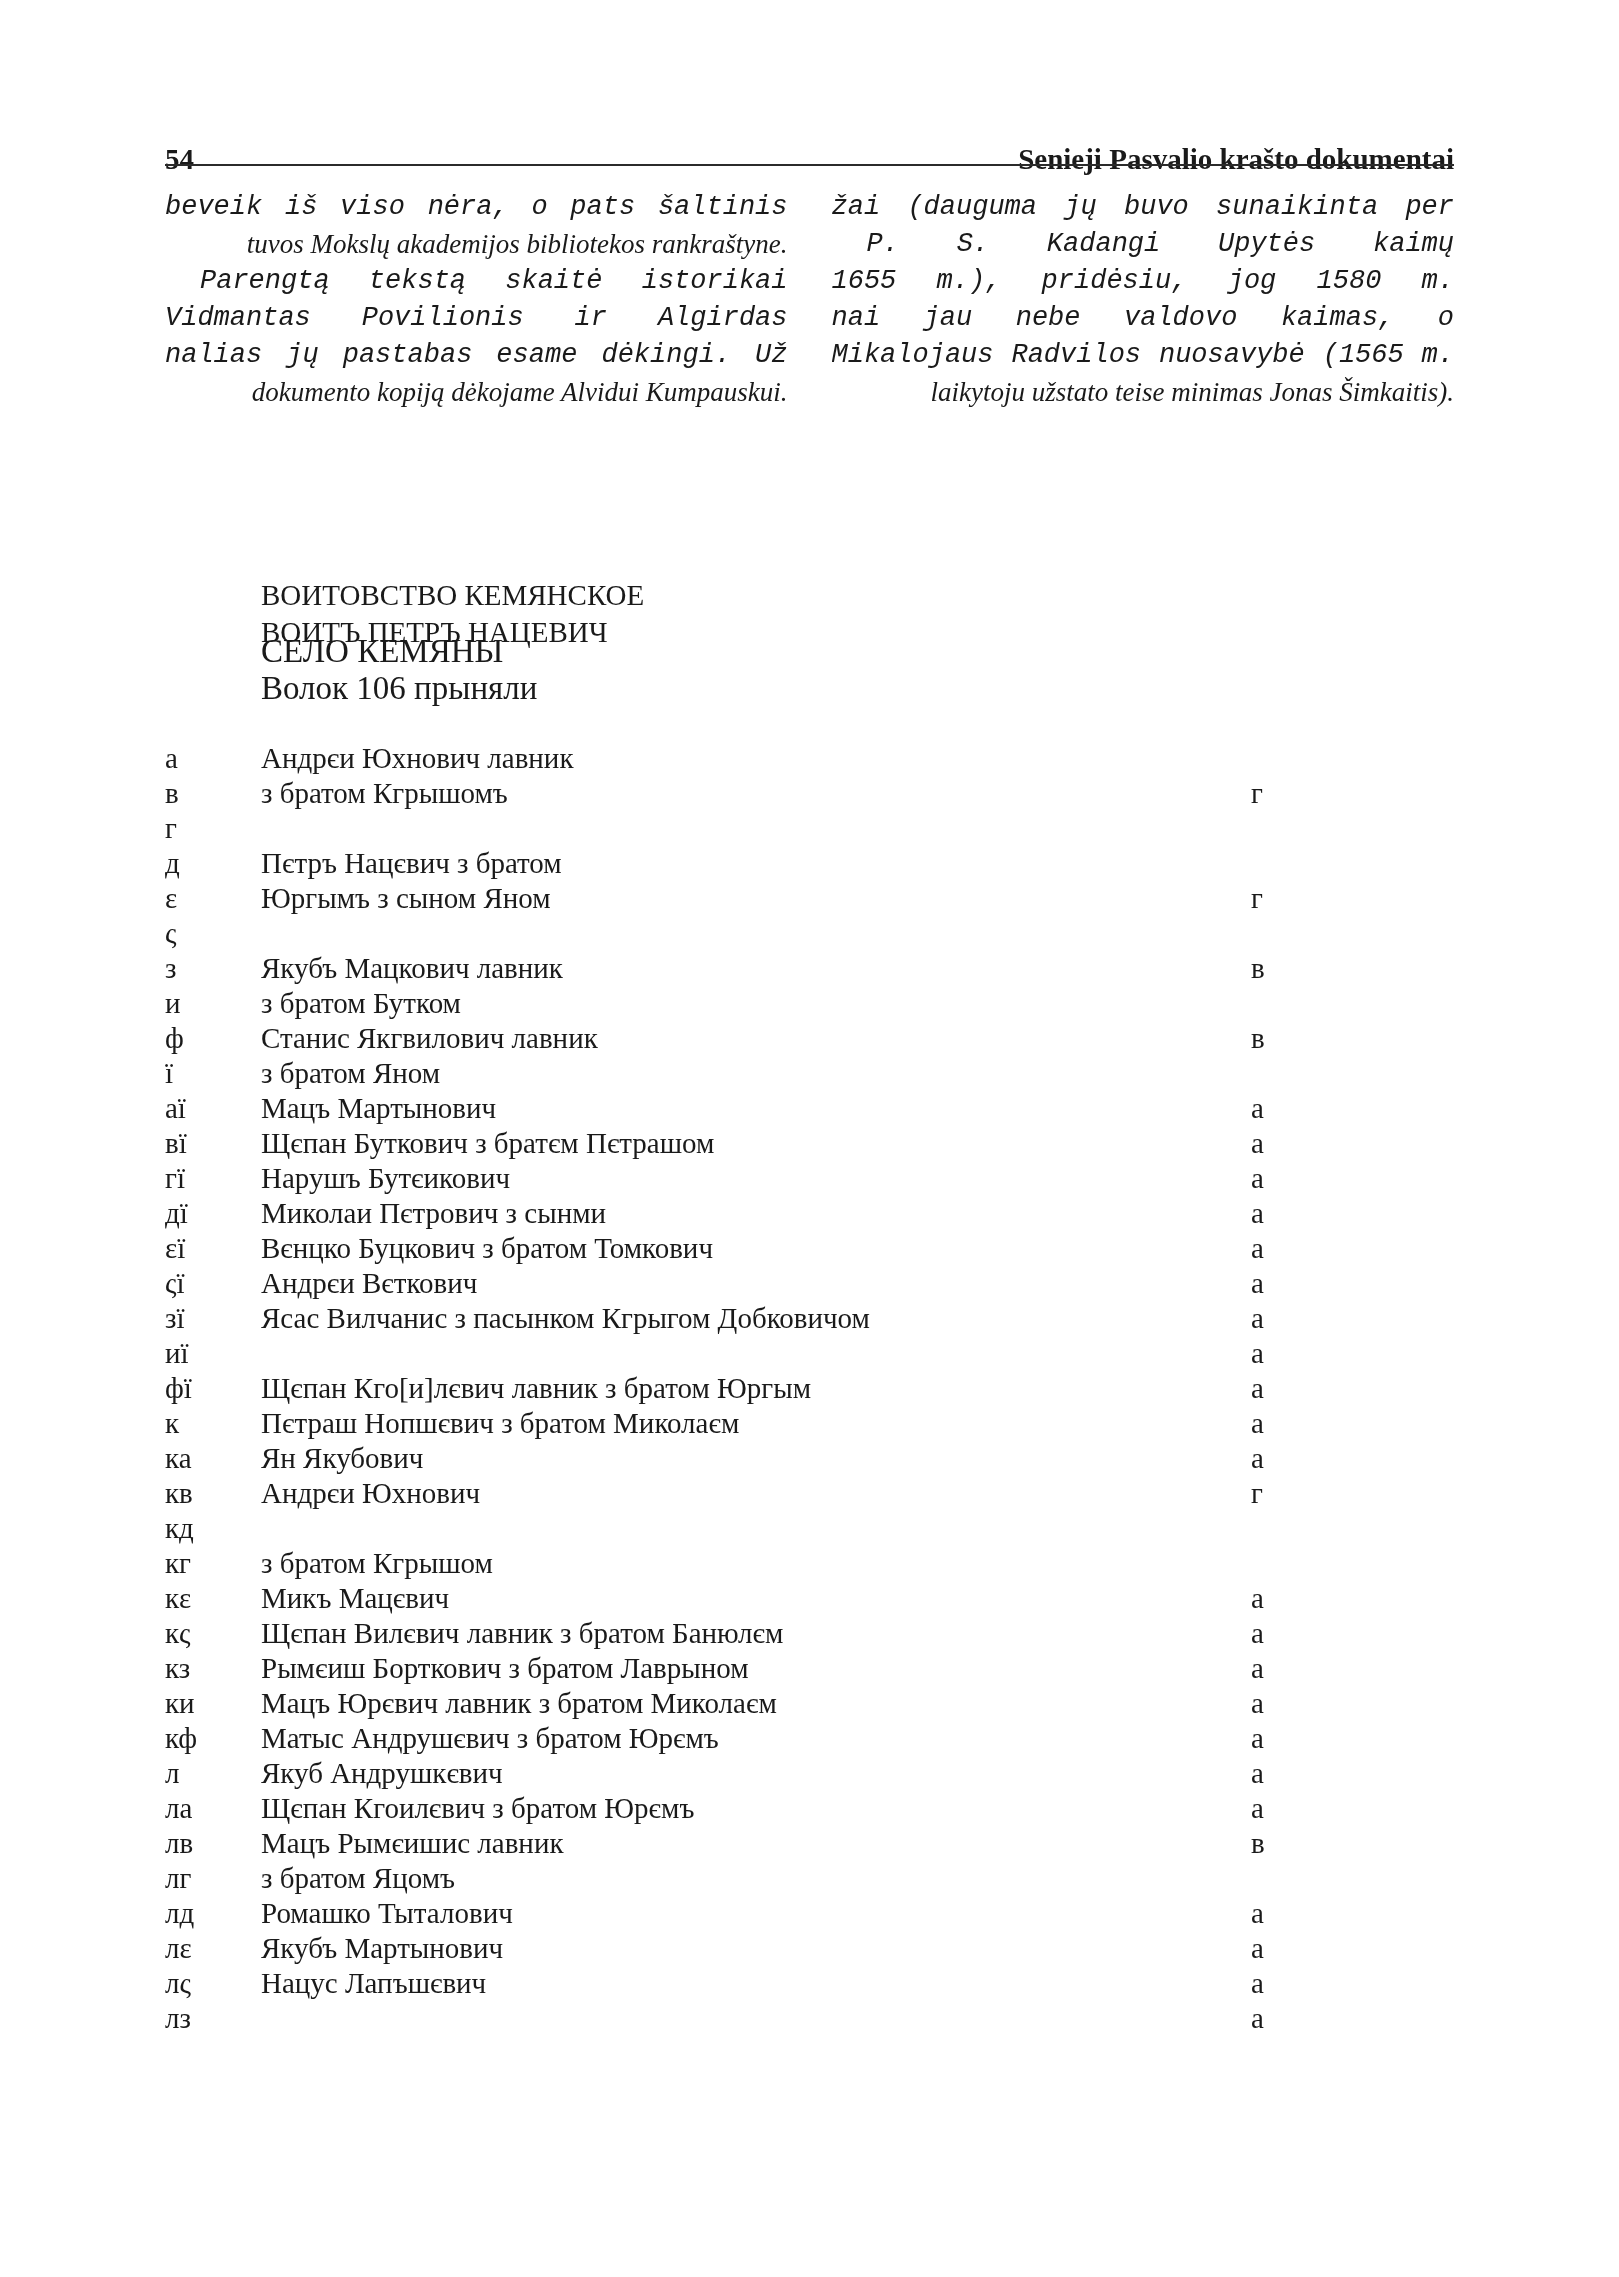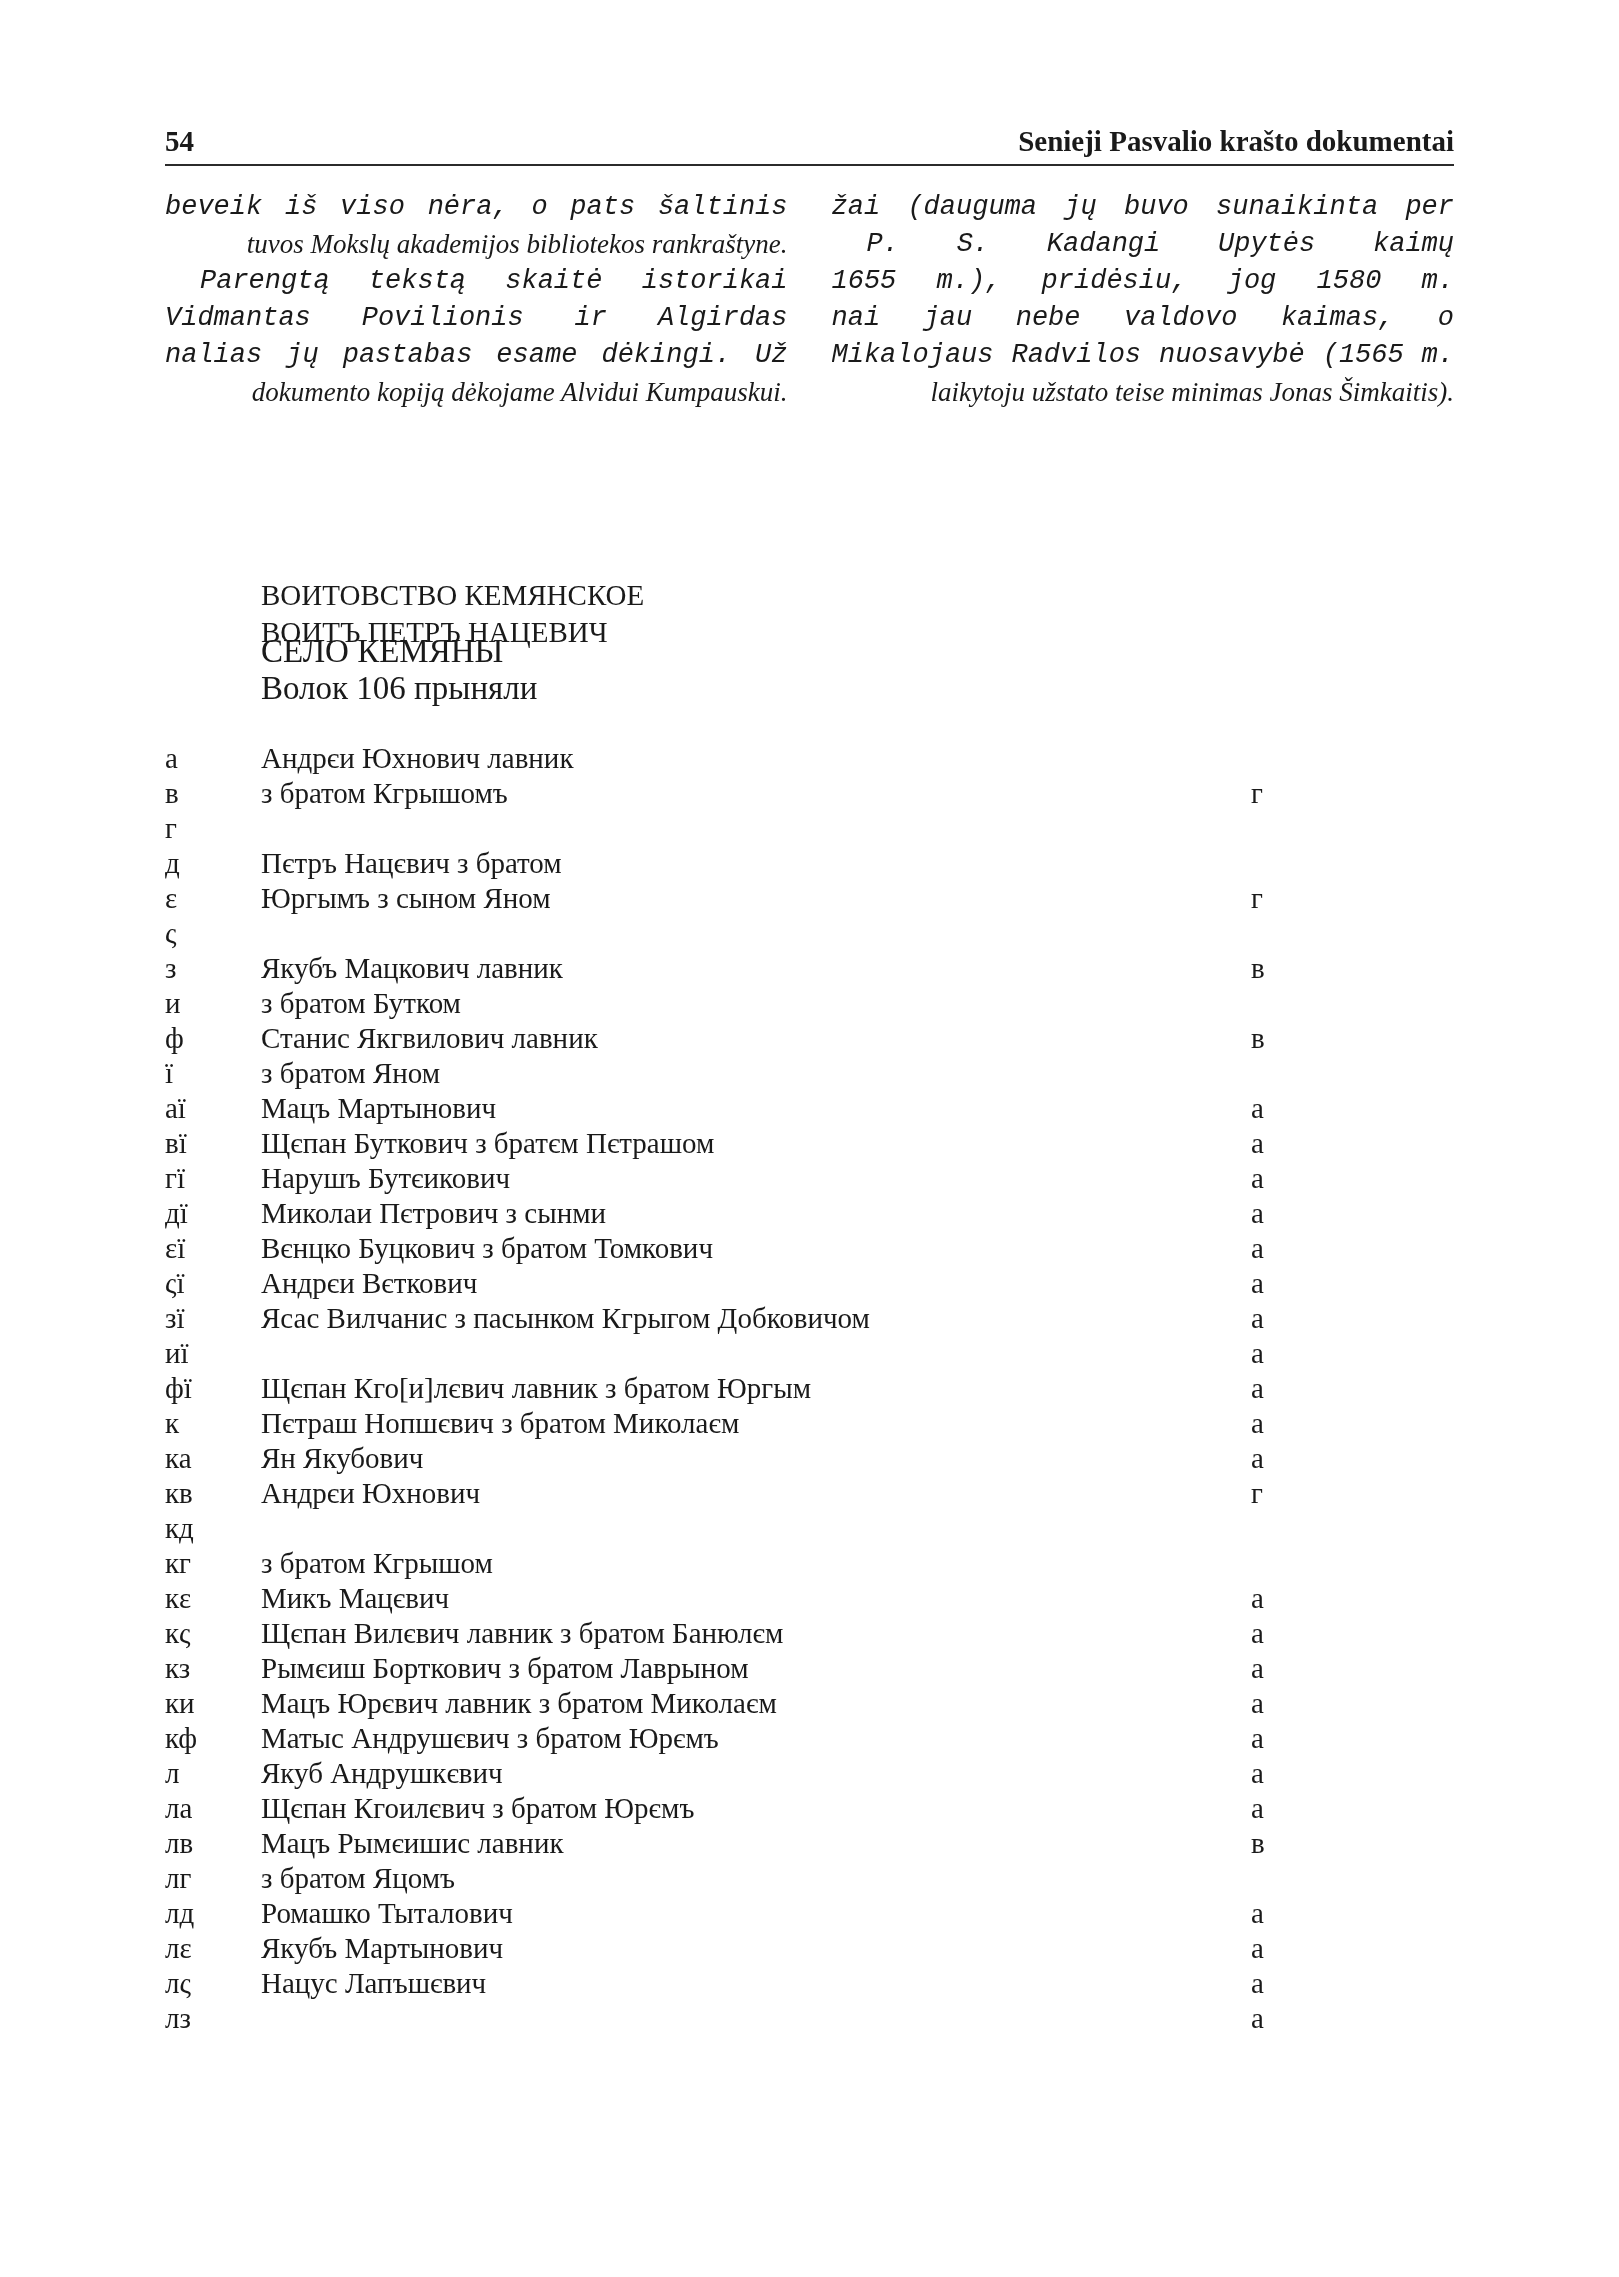--- a/index.html
+++ b/index.html
@@ -10,21 +10,21 @@
     position: relative;
     font-family: "Liberation Serif", "DejaVu Serif", serif;
     color: #1a1a1a;
     overflow: hidden;
   }
   
   .header-row {
     position: absolute;
     left: 165px;
     width: 1289px;
-    top: 125px;
+    top: 143px;
     display: flex;
     justify-content: space-between;
     align-items: baseline;
     font-weight: bold;
     font-size: 29px;
     line-height: 33px;
   }
   .header-rule {
     position: absolute;
     left: 165px;

